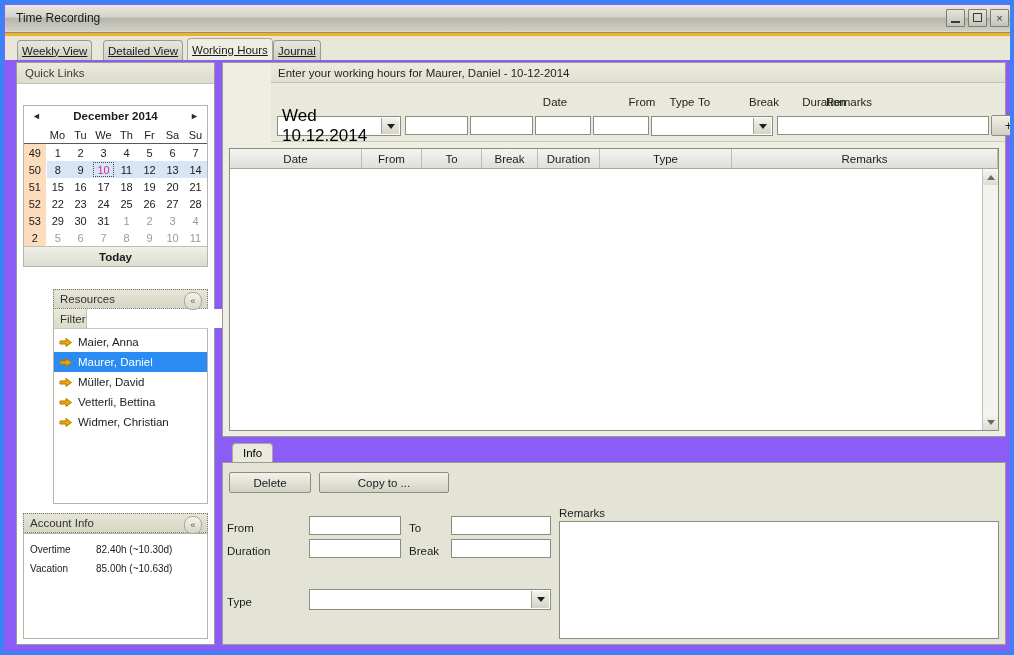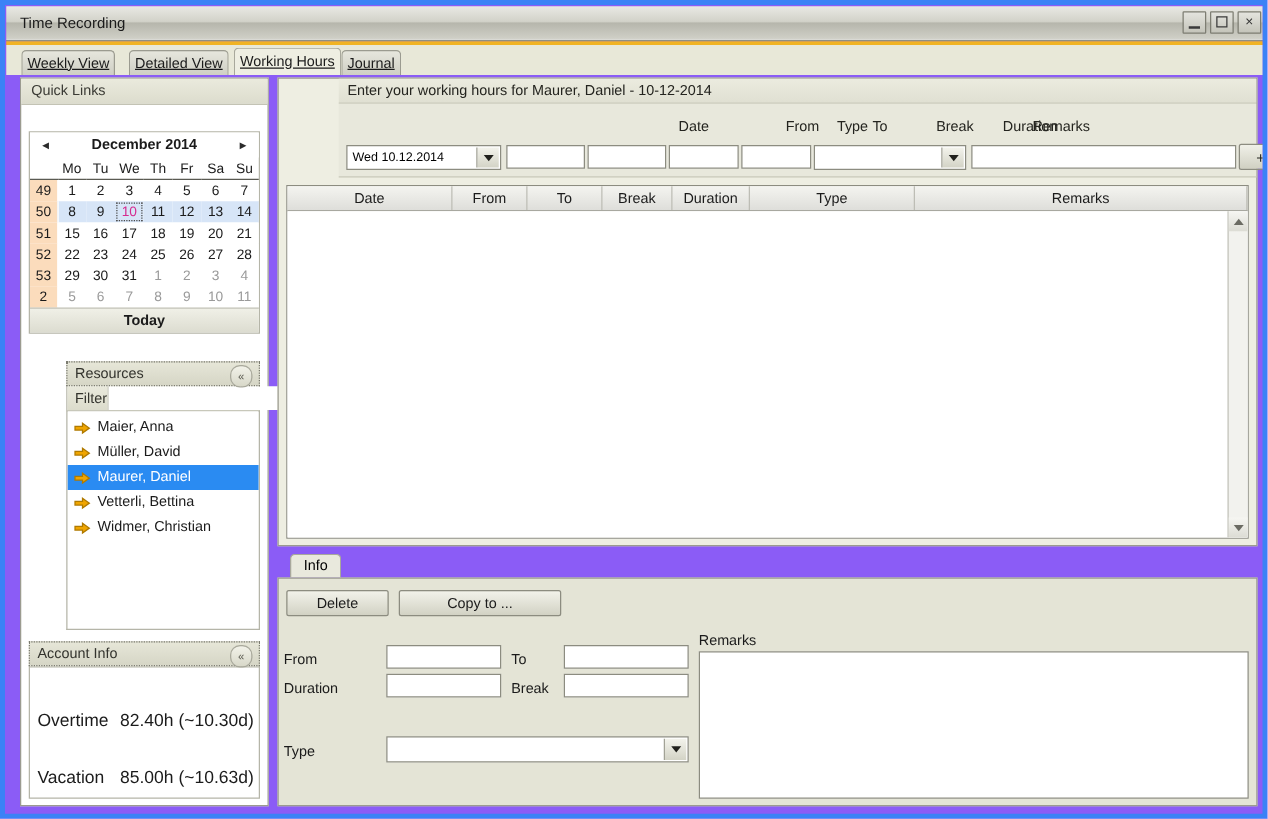--- a/index.html
+++ b/index.html
@@ -272,23 +272,22 @@
     height: 106px;
     background: #ffffff;
     border: 1px solid #b5b5a8;
     box-sizing: border-box;
     padding: 6px 0 0 0;
   }
   .acc-row {
     display: flex;
     height: 19px;
     align-items: center;
-    font-size: 14px;
+    font-size: 10px;
     color: #1b1b1b;
-    margin-top: 26px;
   }
   .acc-label { width: 72px; padding-left: 6px; box-sizing: border-box; }
   .acc-value { }
 
   
   .right-top {
     position: absolute;
     left: 218px; top: 58px;
     width: 784px; height: 375px;
     background: #eeeee2;
@@ -331,21 +330,21 @@
     outline: none;
   }
   .combo {
     position: absolute;
     top: 33px;
     height: 20px;
     background: #ffffff;
     border: 1px solid #8c8c80;
     box-sizing: border-box;
     display: flex; align-items: center;
-    font-size: 10px;
+    font-size: 17px;
     padding-left: 4px;
     cursor: pointer;
   }
   .combo .arrowbox {
     position: absolute;
     right: 1px; top: 1px; bottom: 1px;
     width: 17px;
     background: linear-gradient(to bottom, #f3f3ec, #d3d3c6);
     border-left: 1px solid #a2a296;
     display: flex; align-items: center; justify-content: center;
@@ -606,35 +605,35 @@
       </div>
       <div class="res-list" id="res-list">
           <div class="res-item">
             <span class="res-arrow">
               <svg width="14" height="11" viewBox="0 0 14 11">
                 <path d="M1 4 H7 V1.5 L12.5 5.5 L7 9.5 V7 H1 Z" fill="#f0a500" stroke="#b07a00" stroke-width="1"></path>
               </svg>
             </span>
             <span>Maier, Anna</span>
           </div>
+          <div class="res-item selected">
+            <span class="res-arrow">
+              <svg width="14" height="11" viewBox="0 0 14 11">
+                <path d="M1 4 H7 V1.5 L12.5 5.5 L7 9.5 V7 H1 Z" fill="#f0a500" stroke="#b07a00" stroke-width="1"></path>
+              </svg>
+            </span>
+            <span>Maurer, Daniel</span>
+          </div>
           <div class="res-item">
             <span class="res-arrow">
               <svg width="14" height="11" viewBox="0 0 14 11">
                 <path d="M1 4 H7 V1.5 L12.5 5.5 L7 9.5 V7 H1 Z" fill="#f0a500" stroke="#b07a00" stroke-width="1"></path>
               </svg>
             </span>
             <span>Müller, David</span>
-          </div>
-          <div class="res-item selected">
-            <span class="res-arrow">
-              <svg width="14" height="11" viewBox="0 0 14 11">
-                <path d="M1 4 H7 V1.5 L12.5 5.5 L7 9.5 V7 H1 Z" fill="#f0a500" stroke="#b07a00" stroke-width="1"></path>
-              </svg>
-            </span>
-            <span>Maurer, Daniel</span>
           </div>
           <div class="res-item">
             <span class="res-arrow">
               <svg width="14" height="11" viewBox="0 0 14 11">
                 <path d="M1 4 H7 V1.5 L12.5 5.5 L7 9.5 V7 H1 Z" fill="#f0a500" stroke="#b07a00" stroke-width="1"></path>
               </svg>
             </span>
             <span>Vetterli, Bettina</span>
           </div>
           <div class="res-item">

